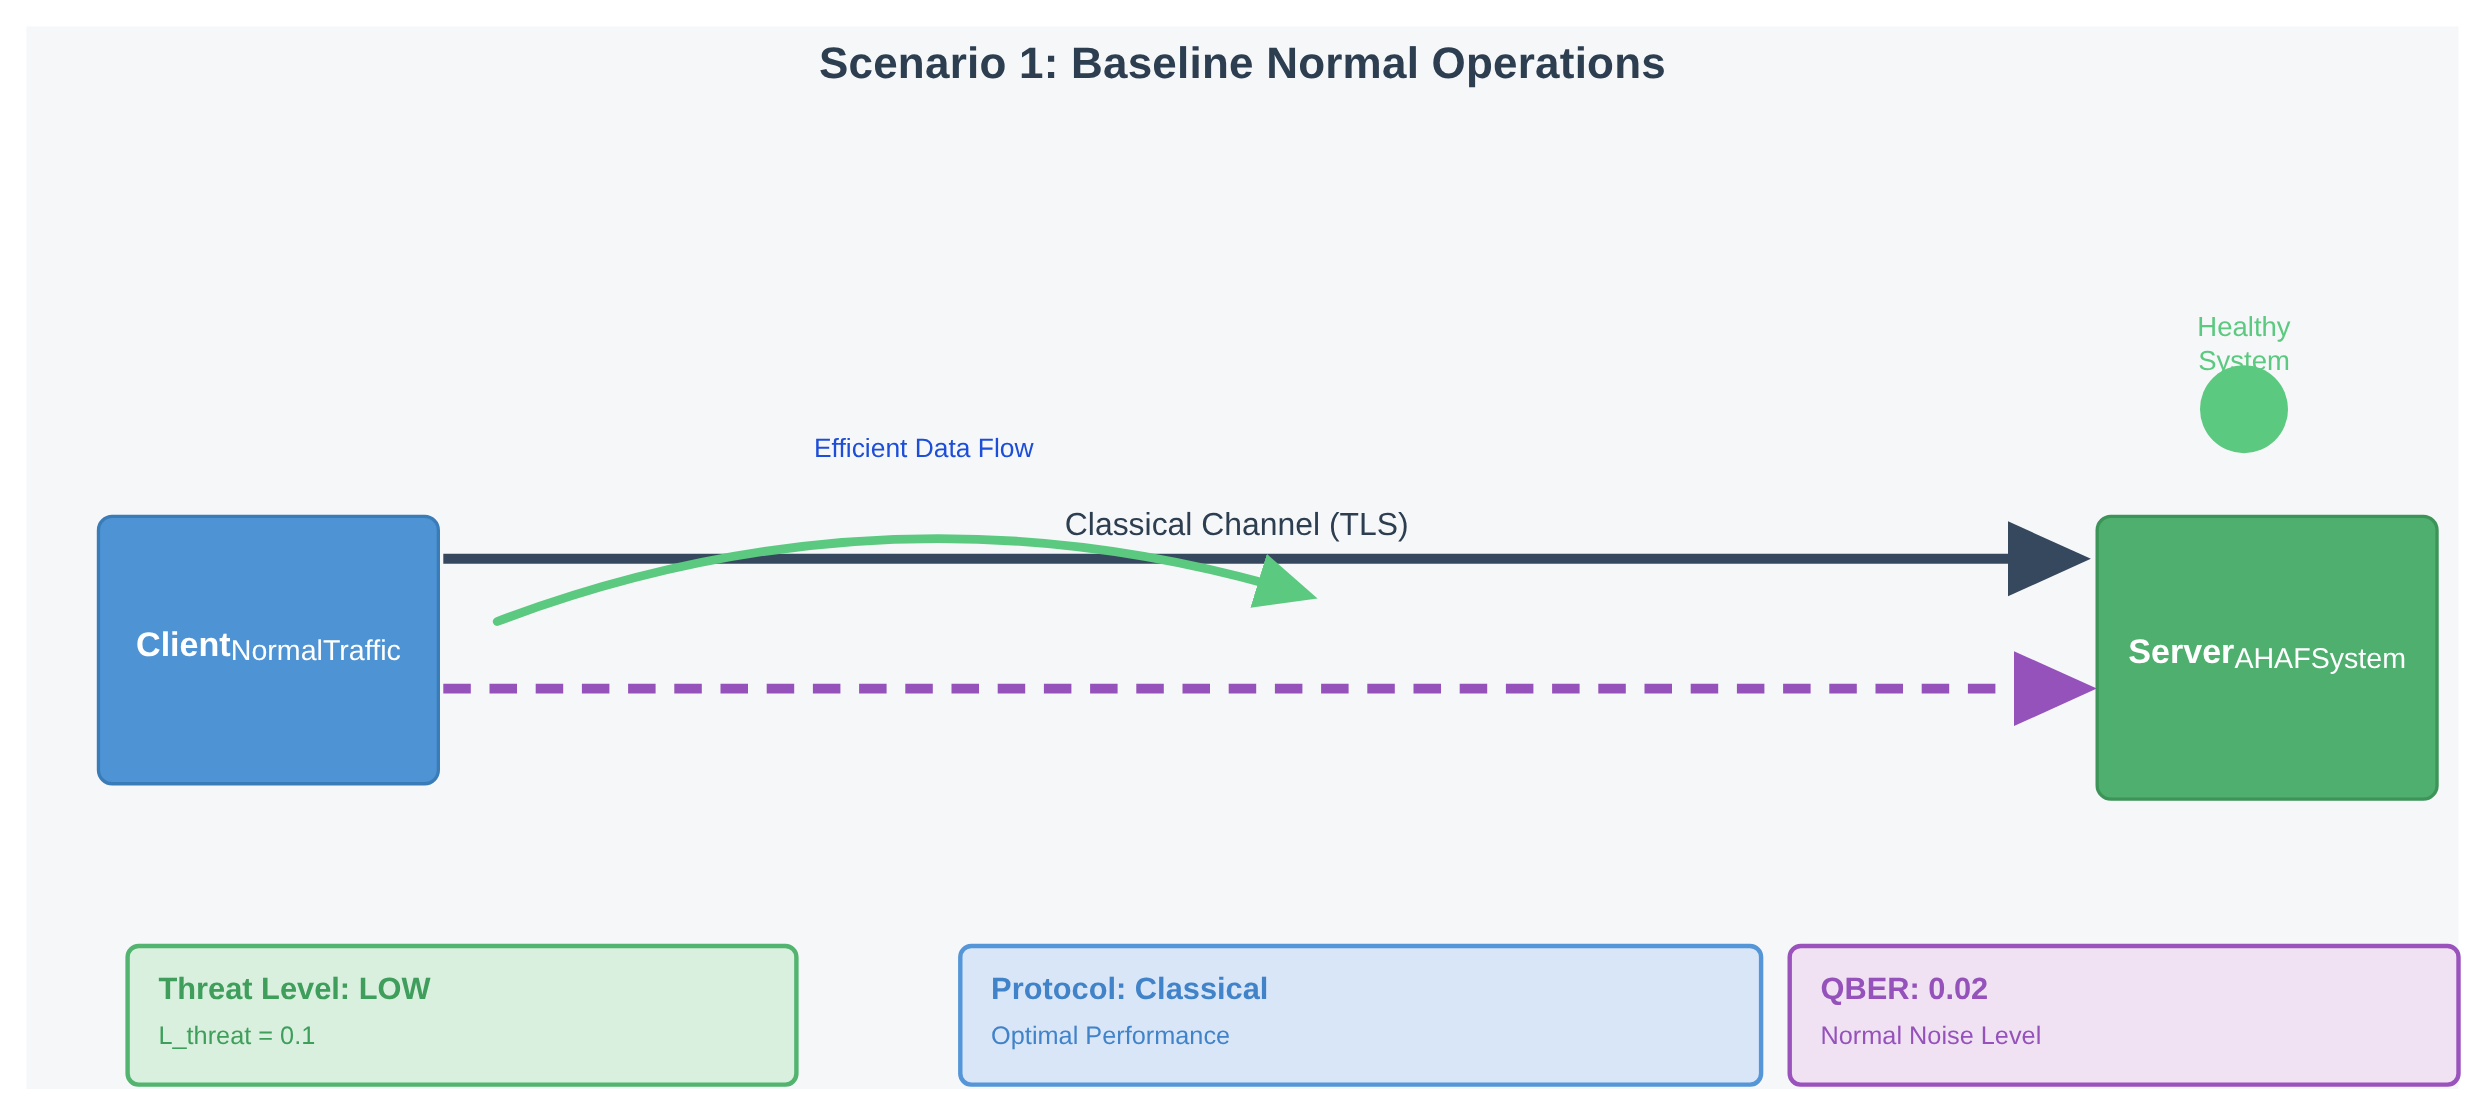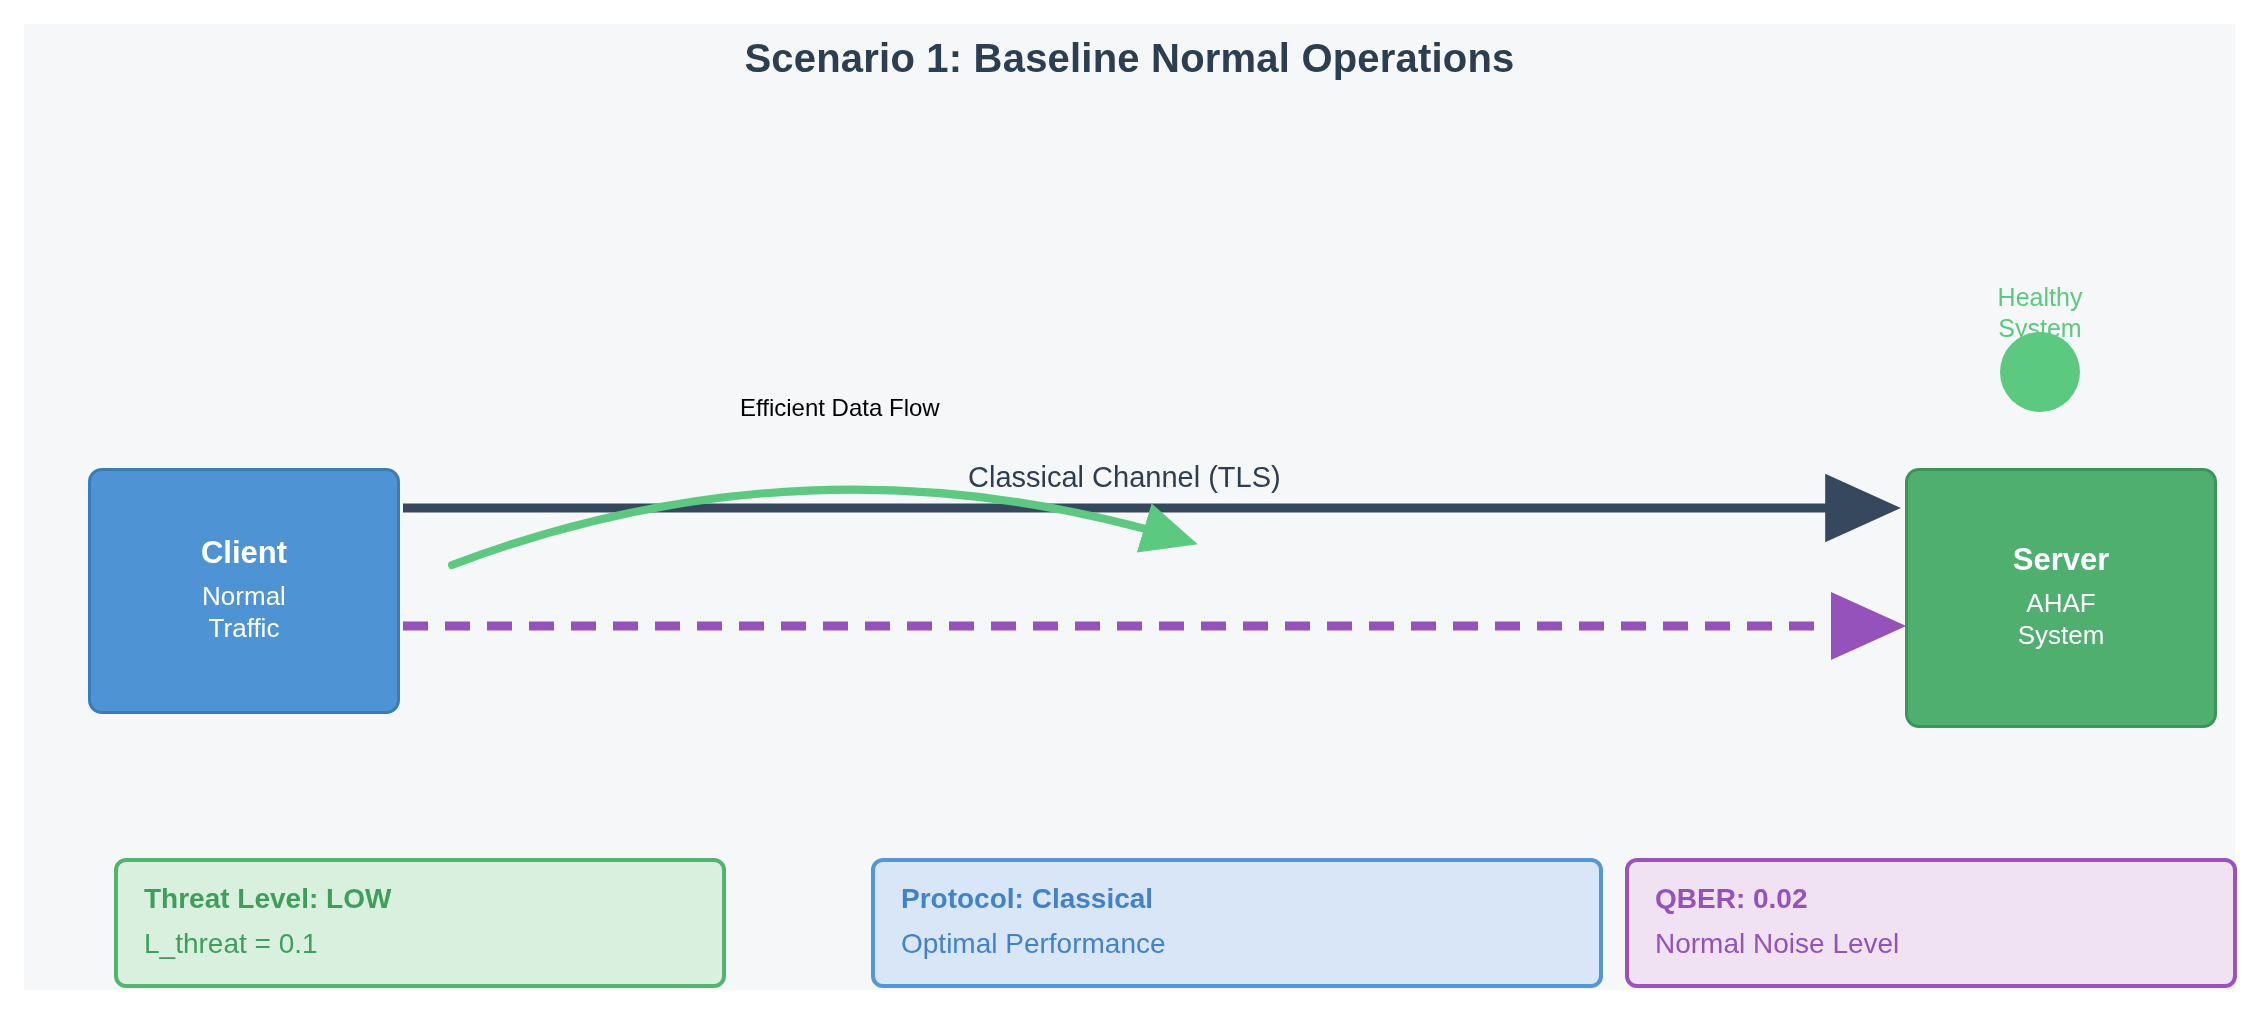--- a/index.html
+++ b/index.html
@@ -35,21 +35,21 @@
     color: #2c3e50;
     letter-spacing: 0.2px;
   }
 
   
   .node {
     position: absolute;
     border-radius: 14px;
     box-sizing: border-box;
     display: flex;
-    flex-direction: column;
+    flex-direction: row;
     align-items: center;
     justify-content: center;
     color: #ffffff;
     text-align: center;
   }
   .node .node-title {
     font-size: 31px;
     font-weight: bold;
     line-height: 1.05;
     margin-bottom: 10px;
@@ -119,21 +119,21 @@
   #quantum-label {
     left: 903px;
     top: 651px;
     font-size: 29px;
     color: #9552bb;
   }
   #dataflow-label {
     left: 716px;
     top: 370px;
     font-size: 24px;
-    color: #000000;
+    color: #1d4ed8;
   }
 
   
   #edges {
     position: absolute;
     left: 0;
     top: 0;
     width: 2211px;
     height: 966px;
     pointer-events: none;
@@ -149,21 +149,21 @@
     padding: 22px 26px 0 26px;
   }
   .status-card .card-title {
     font-size: 28px;
     font-weight: bold;
     line-height: 1.1;
     margin-bottom: 14px;
     white-space: nowrap;
   }
   .status-card .card-sub {
-    font-size: 28px;
+    font-size: 23px;
     font-weight: normal;
     line-height: 1.1;
     white-space: nowrap;
   }
 
   #card-threat {
     left: 90px;
     width: 612px;
     background: #d8f0dd;
     border: 4px solid #52b46e;

